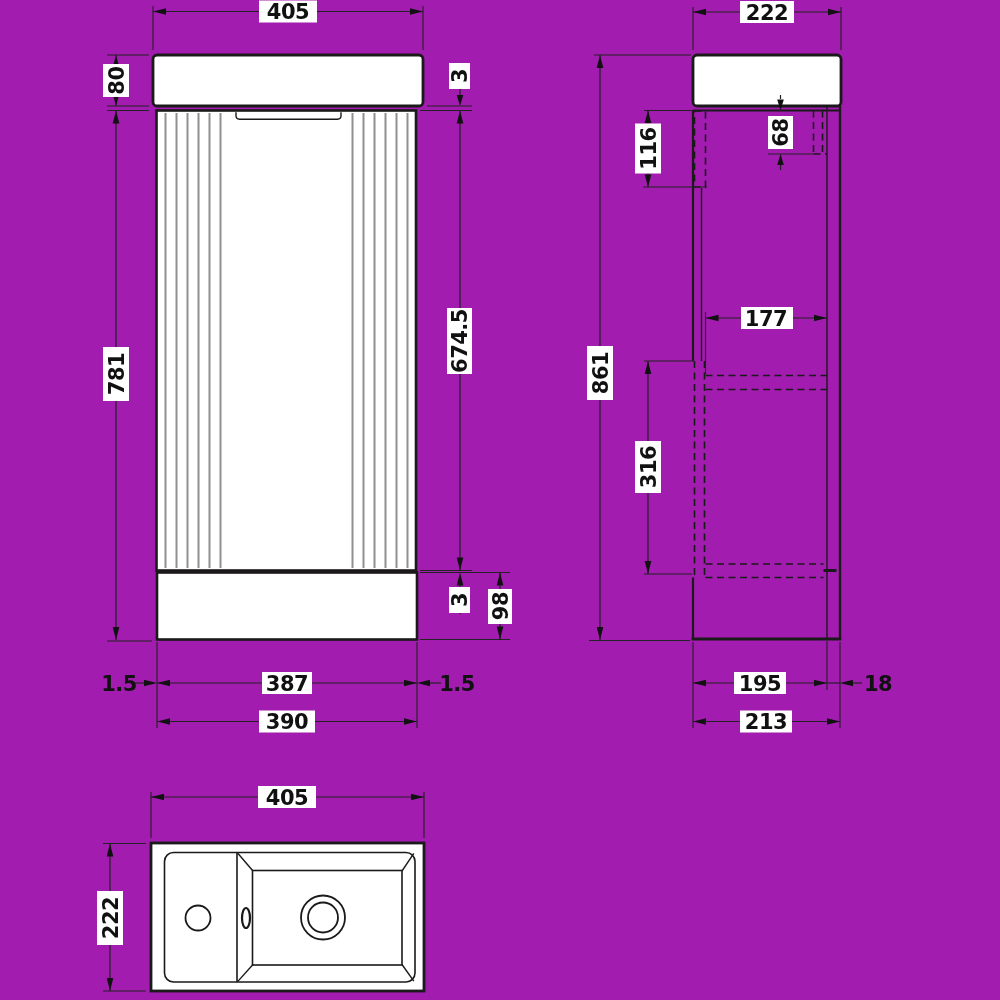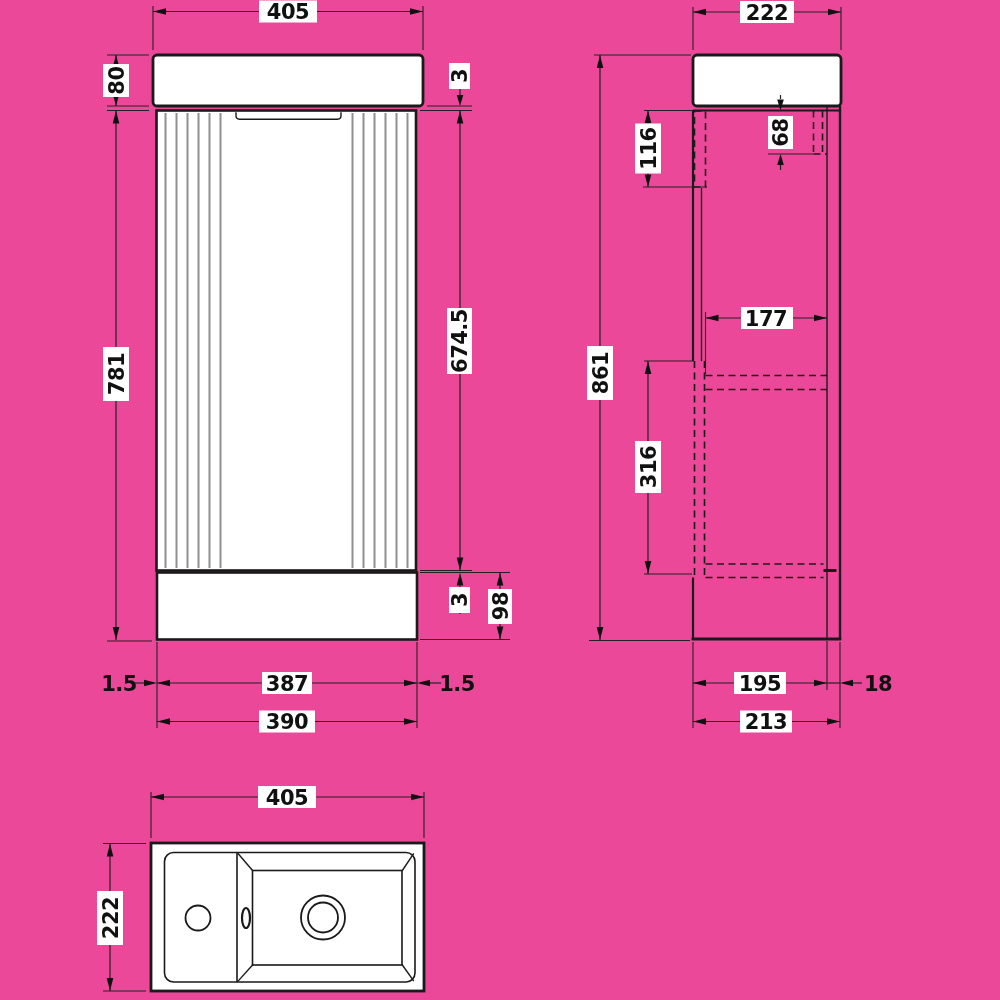--- a/index.html
+++ b/index.html
@@ -1,16 +1,16 @@
 <!DOCTYPE html>
 <html><head>
 <meta charset="utf-8">
 <style>
   html,body{margin:0;padding:0;background:#ffffff;}
-  .canvas{width:1000px;height:1000px;position:relative;background:#ec4899;overflow:hidden;text-decoration:underline;}
+  .canvas{width:1000px;height:1000px;position:relative;background:#a21caf;overflow:hidden;text-decoration:underline;}
   svg{position:absolute;top:0;left:0;}
   text{font-family:"DejaVu Sans","Liberation Sans",sans-serif;font-weight:bold;font-size:21px;fill:#111;letter-spacing:-0.5px;}
   .obj{stroke:#1a1a1a;fill:none;}
   .objfill{stroke:#1a1a1a;fill:#ffffff;}
   .thick{stroke-width:2.8;}
   .med{stroke-width:2.2;}
   .flute{stroke:#8f8f8f;stroke-width:2;}
   .dash{stroke:#1a1a1a;fill:none;stroke-width:1.6;stroke-dasharray:7 4.5;}
   .dim{stroke:#222;stroke-width:1.2;fill:none;}
   .ext{stroke:#222;stroke-width:1.1;fill:none;}

